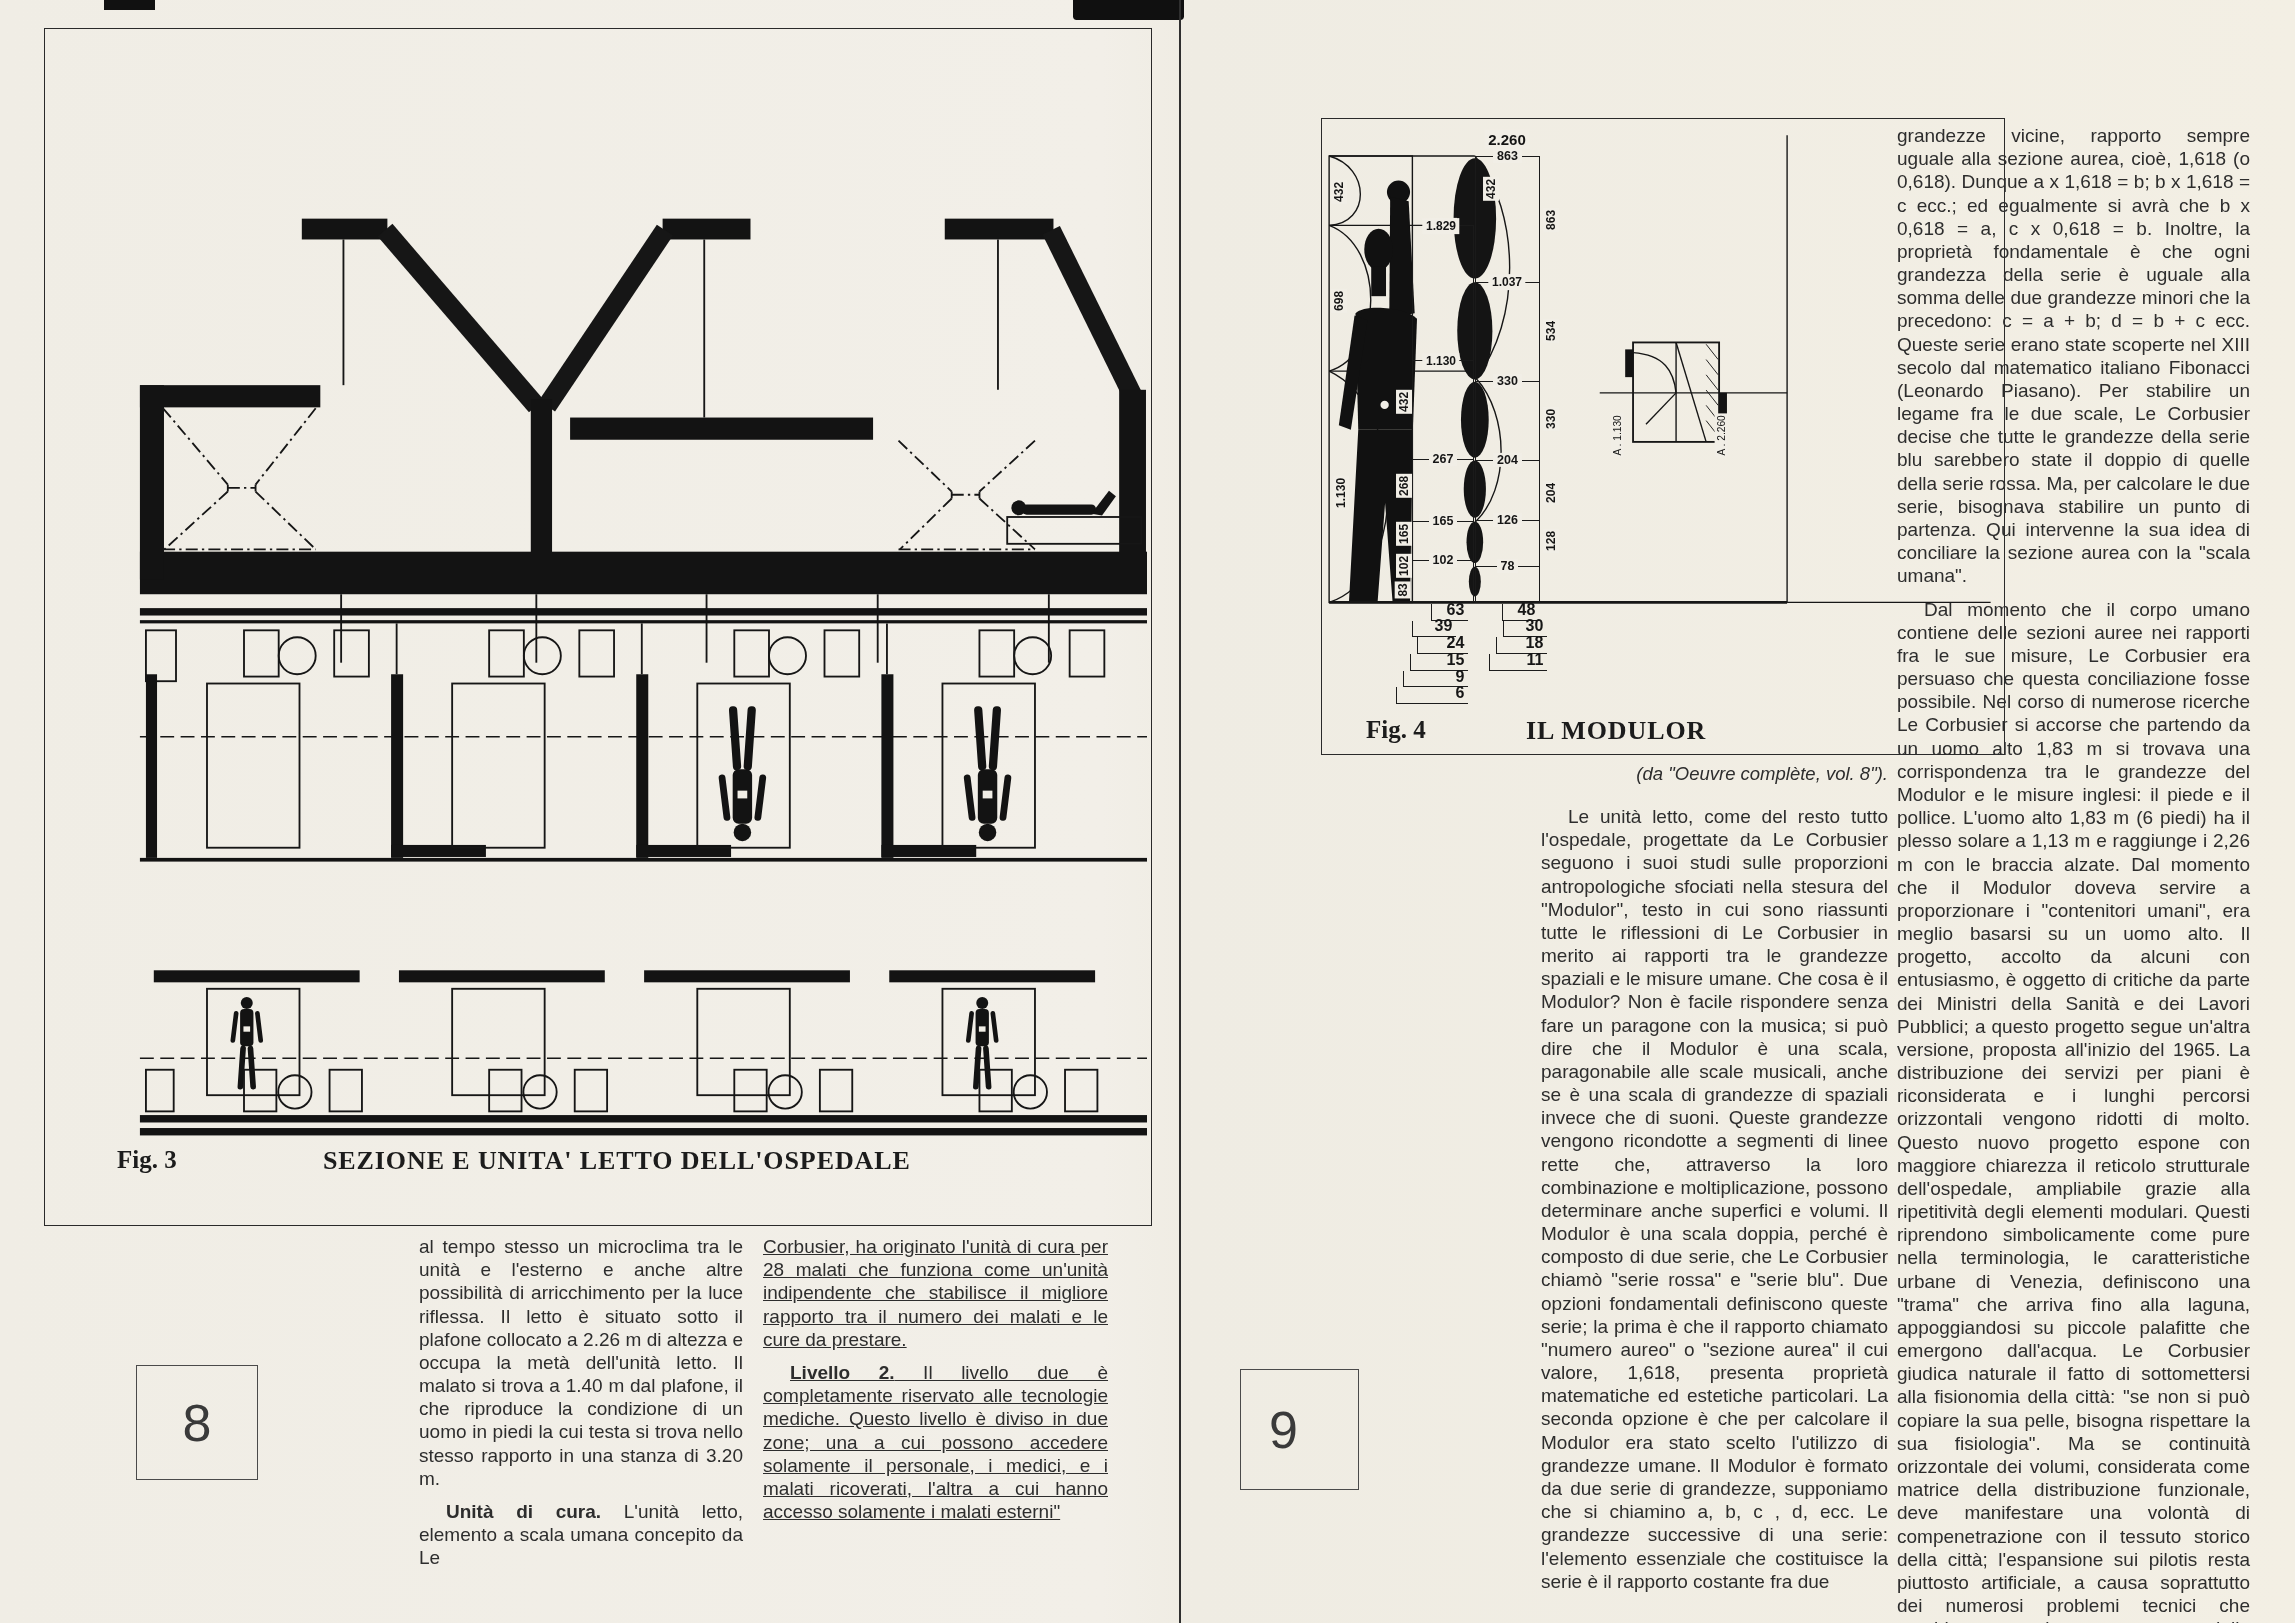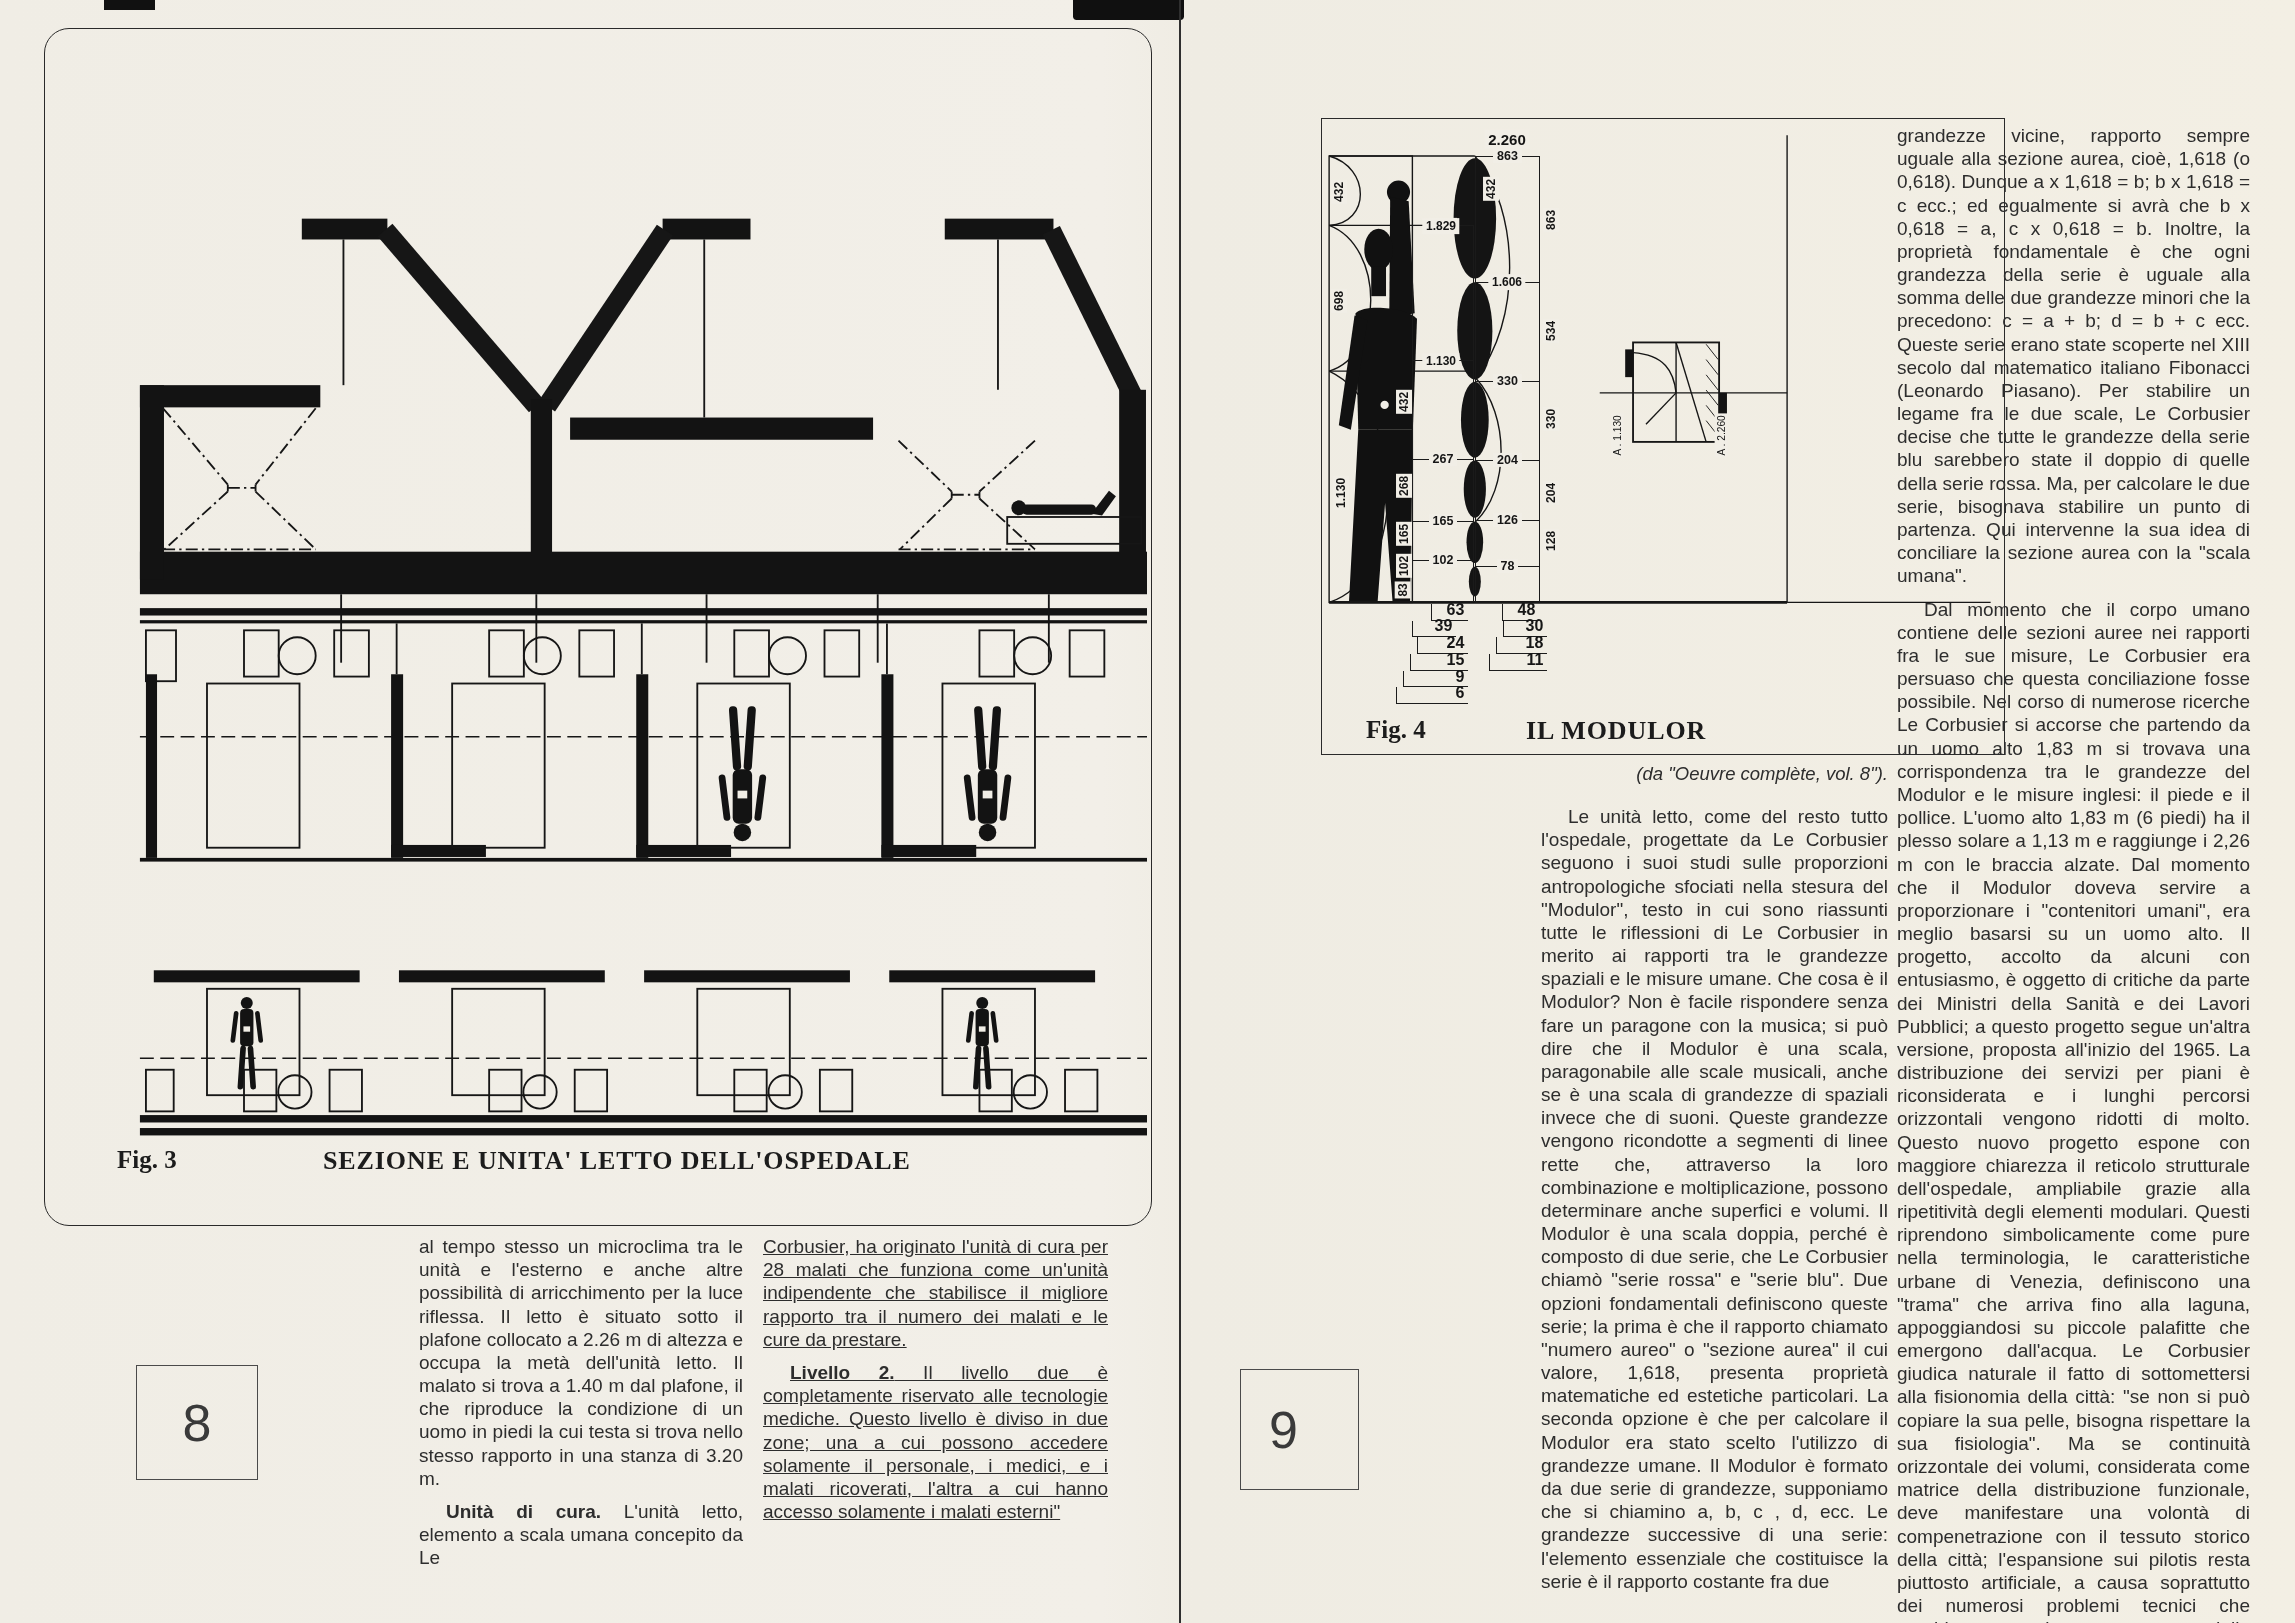--- a/index.html
+++ b/index.html
@@ -5,21 +5,21 @@
   html,body{margin:0;padding:0;background:#e8e5dc;}
   .sheet{position:relative;width:2295px;height:1623px;background:linear-gradient(90deg,#f0ede5 0%,#f2efe8 48%,#efece3 52%,#f3efe4 100%);overflow:hidden;
          font-family:"Liberation Sans",sans-serif;color:#2e2e2e;}
   .abs{position:absolute;}
   
   .mark1{left:104px;top:0;width:51px;height:10.2px;background:#111;}
   .mark2{left:1073px;top:0;width:111px;height:20.4px;background:#101010;border-radius:0 0 3.7px 3.7px;}
   .fold{left:1179px;top:0;width:1.9px;height:1623px;background:#2f2f2f;}
   
   .figbox{border:1.9px solid #2a2a2a;background:transparent;}
-  #fig3-box{left:44px;top:28px;width:1106px;height:1196px;border-radius:25px;}
+  #fig3-box{left:44px;top:28px;width:1106px;height:1196px;}
   #fig4-box{left:1321px;top:118px;width:682px;height:635px;}
   
   .caption span{font-family:"Liberation Serif",serif;font-weight:bold;color:#1c1c1c;}
   .cap-label{font-size:25px;}
   .cap-title{font-size:26px;letter-spacing:0.9px;}
   
   .col{position:absolute;text-align:justify;font-size:19px;line-height:1.22;color:#2d2d2d;}
   .col p{margin:0 0 10.2px 0;}
   .col p.indent{text-indent:27px;}
   .lead{font-weight:bold;}
@@ -380,21 +380,21 @@
           <div class="cell">
             <span>126</span>
           </div>
           <div class="cell">
             <span>78</span>
           </div>
         </div>
 
       <span class="mlabel mtop" style="left:185px;top:20.4px;">2.260</span>
       <span class="mlabel" style="left:119px;top:107px;">1.829</span>
-      <span class="mlabel" style="left:185px;top:163px;">1.606</span>
+      <span class="mlabel" style="left:185px;top:163px;">1.037</span>
       <span class="mlabel" style="left:119px;top:242px;">1.130</span>
 
       <div class="rotgrp" id="left-rot">
           <span>432</span>
           <span>698</span>
           <span>1.130</span>
         </div>
       <div class="rotgrp" id="seg-top-rot">
           <span>432</span>
         </div>

